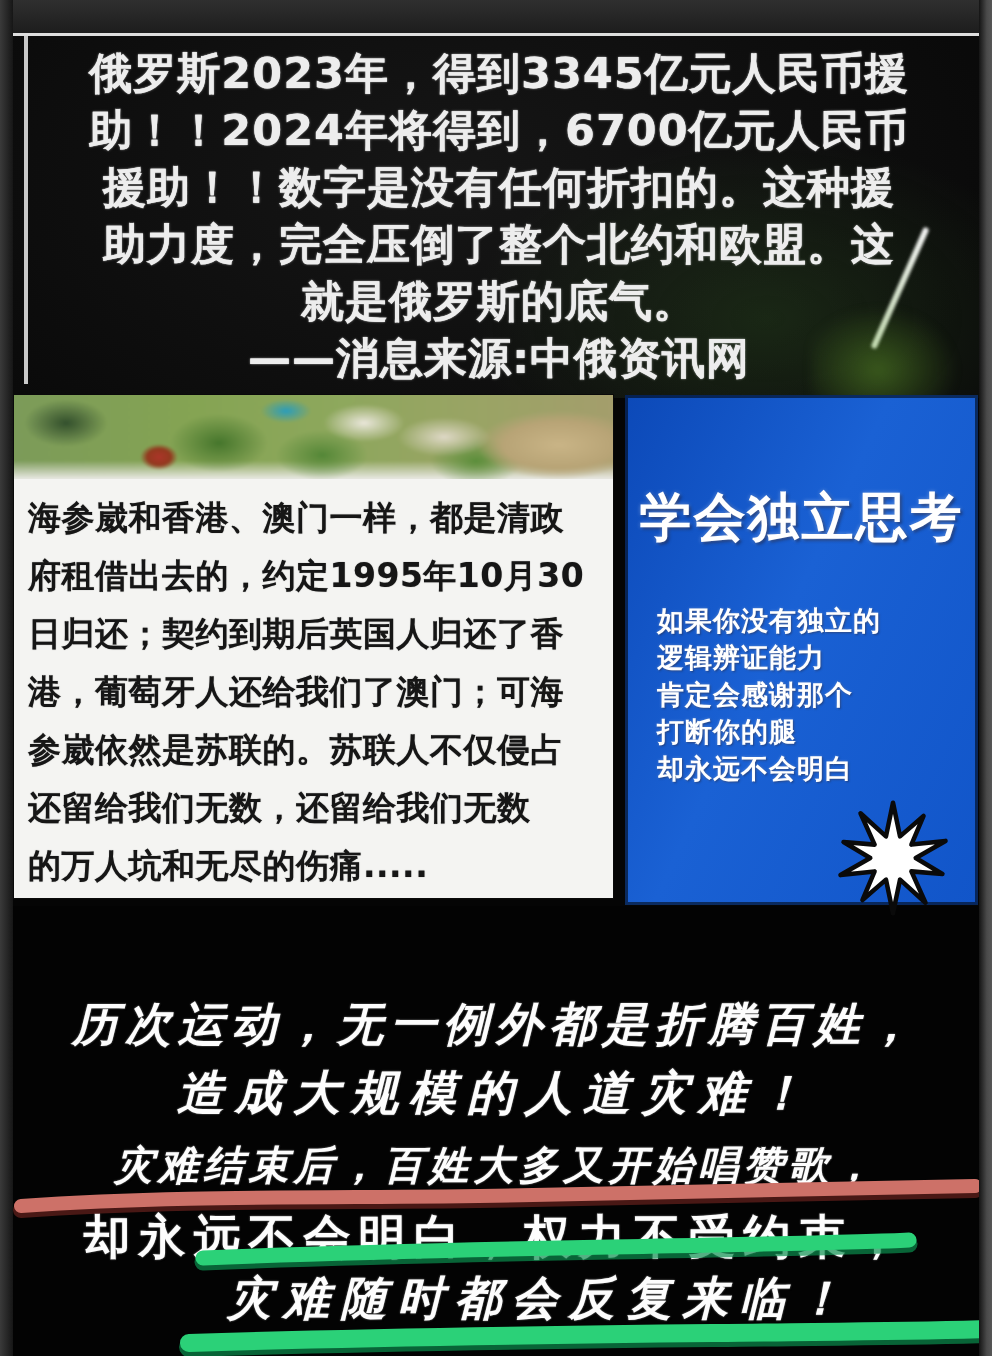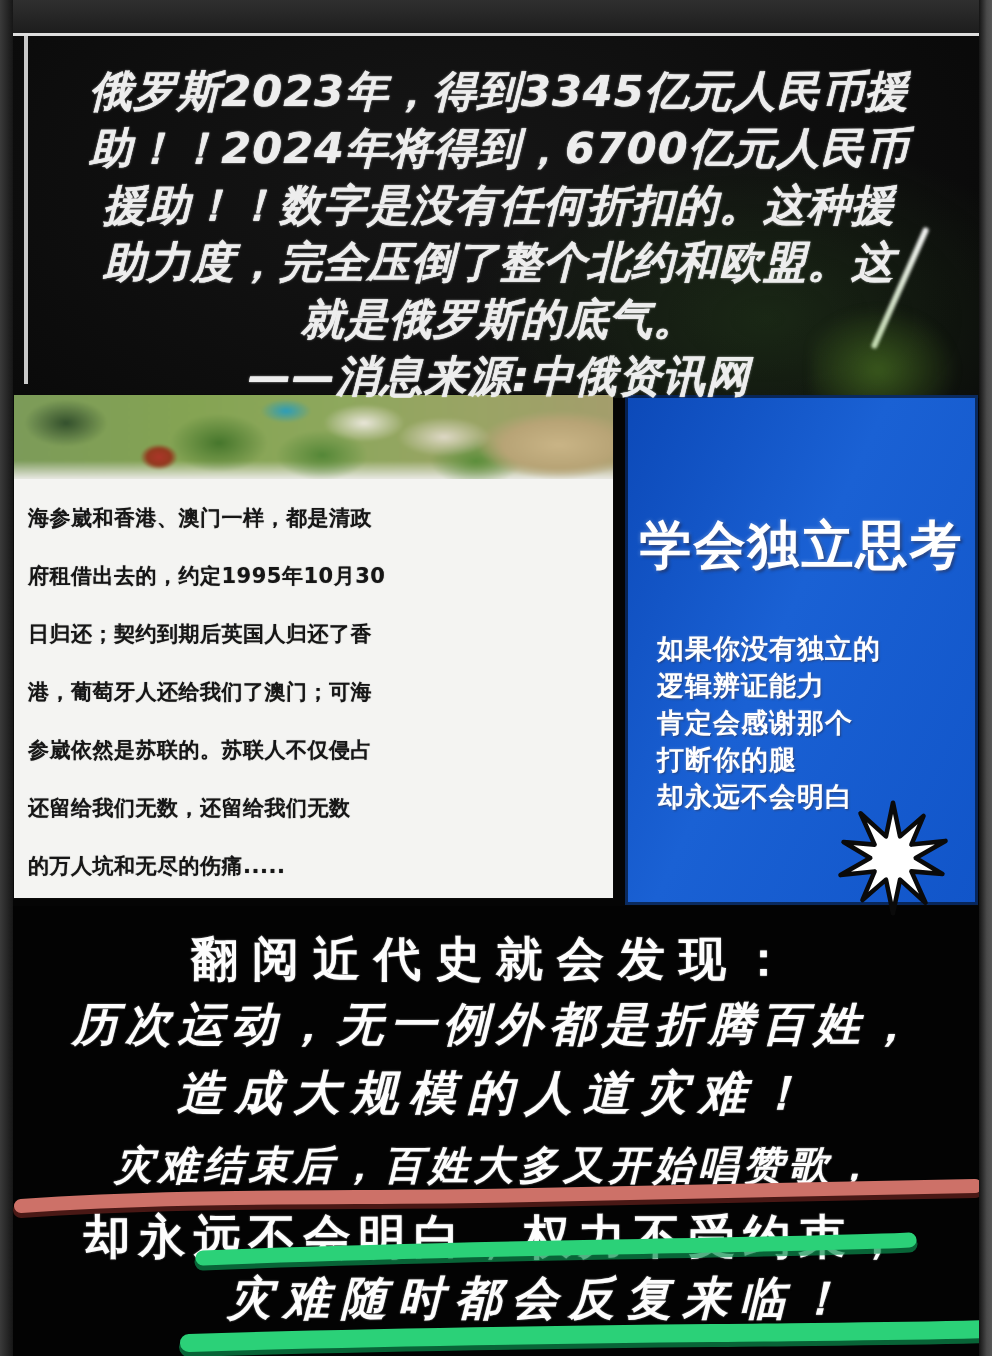--- a/index.html
+++ b/index.html
@@ -19,21 +19,21 @@
   .top-panel{
     position:absolute;left:13px;right:13px;top:33px;height:362px;
     background:
       radial-gradient(ellipse 420px 260px at 78% 78%, rgba(40,70,30,.45), transparent 70%),
       radial-gradient(ellipse 700px 420px at 45% 40%, #161616, #0a0a0a 80%);
     border-top:3px solid rgba(245,245,245,.9);
     overflow:hidden;
   }
   .top-panel::before{content:"";position:absolute;left:11px;top:0;width:4px;height:96%;
     background:rgba(235,235,235,.85);filter:blur(.5px);}
-  .top-text{position:relative;padding:27px 34px 0 40px;z-index:2;font-style:italic;}
+  .top-text{position:relative;padding:9px 34px 0 40px;z-index:2;}
   .top-line{
     text-align:center;color:#ededed;font-weight:bold;font-size:43px;line-height:57px;
     letter-spacing:1px;white-space:nowrap;
     text-shadow:0 0 3px rgba(255,255,255,.35), 0 0 1px #fff;
   }
   .glare-streak{position:absolute;right:76px;top:186px;width:6px;height:132px;
     background:linear-gradient(180deg,rgba(255,255,255,.95),rgba(230,255,210,.8));
     transform:rotate(24deg);filter:blur(1.5px);border-radius:4px;z-index:1;}
   .glare-glow{position:absolute;right:18px;top:268px;width:150px;height:120px;
     background:radial-gradient(ellipse at 45% 55%, rgba(90,140,40,.55), transparent 68%);
@@ -53,29 +53,29 @@
       radial-gradient(ellipse 60px 34px at 52px 28px, #34502e 0%, transparent 70%),
       radial-gradient(ellipse 70px 42px at 205px 48px, #47752f 0%, transparent 70%),
       radial-gradient(ellipse 66px 36px at 308px 60px, #56863a 0%, transparent 70%),
       radial-gradient(ellipse 64px 34px at 462px 66px, #5d8d3e 0%, transparent 72%),
       linear-gradient(to top, #e9e9e4 0%, rgba(233,233,228,0) 22%),
       linear-gradient(90deg,#7d9a5c,#86a356 30%,#8fa760 55%,#9aa468 78%,#a49e6e 100%);
     filter:saturate(1.05);
   }
   .photo-strip::after{content:"";position:absolute;inset:0;backdrop-filter:blur(1px);}
   .left-text{padding:10px 10px 0 14px;}
-  .left-line{color:#161616;font-weight:bold;font-size:21px;line-height:58px;
+  .left-line{color:#161616;font-weight:bold;font-size:33px;line-height:58px;
     letter-spacing:.5px;white-space:nowrap;
     text-shadow:0 0 1px rgba(0,0,0,.5);}
 
   .blue-card{position:absolute;left:612px;right:1px;top:0;height:510px;
     background:linear-gradient(115deg,#0c49b8 0%,#1револ 0%,#1a61d4 45%,#1155c9 100%);
     background:linear-gradient(115deg,#0c49b8 0%,#1a61d4 45%,#1155c9 100%);
     box-shadow:inset 0 0 0 3px rgba(0,0,0,.55);}
-  .blue-title{margin-top:116px;text-align:center;color:#fff;font-weight:bold;
+  .blue-title{margin-top:88px;text-align:center;color:#fff;font-weight:bold;
     font-size:52px;letter-spacing:2px;white-space:nowrap;
     text-shadow:0 0 4px rgba(255,255,255,.35), 2px 2px 3px rgba(0,0,30,.5);}
   .blue-body{margin-top:50px;padding-left:32px;font-family:Liberation Serif, serif;}
   .blue-line{color:#fff;font-weight:bold;font-size:27px;line-height:37px;
     letter-spacing:1px;white-space:nowrap;
     text-shadow:0 0 3px rgba(255,255,255,.3), 1px 1px 2px rgba(0,0,30,.5);}
   .starburst{position:absolute;left:812px;top:398px;width:136px;height:130px;z-index:5;}
 
   
   .bottom-panel{position:absolute;left:13px;right:13px;top:906px;height:450px;
@@ -136,21 +136,20 @@
         <div class="blue-line">却永远不会明白</div>
       </div>
     </div>
 
     <svg class="starburst" viewBox="0 0 200 200">
       <polygon points="100,15 110.8,66.7 147,35.3 128.3,79.4 180.8,73.7 135,100 176,124.7 128.3,120.6 150,168.8 110.8,133.3 100,185 89.2,133.3 53,164.7 71.7,120.6 19.2,126.3 65,100 23.9,75.3 71.7,79.4 50,31.2 89.2,66.7" fill="#ffffff" stroke="#0a0a0a" stroke-width="7" stroke-linejoin="round"></polygon>
     </svg>
   </div>
 
   <div class="bottom-panel">
-    <div class="cal-line cl1">翻阅近代史就会发现：</div>
     <div class="cal-line cl2">历次运动，无一例外都是折腾百姓，</div>
     <div class="cal-line cl3">造成大规模的人道灾难！</div>
     <div class="cal-line cl4">灾难结束后，百姓大多又开始唱赞歌，</div>
     <div class="cal-line cl5">却永远不会明白，权力不受约束，</div>
     <div class="cal-line cl6">灾难随时都会反复来临！</div>
 
     <svg class="underlines" viewBox="0 0 966 450">
 
       <path d="M 8 304 C 180 292 350 297 520 293 C 700 289 880 287 962 284" fill="none" stroke="#6e241e" stroke-width="16" stroke-linecap="round" opacity="0.65"></path>
       <path d="M 8 300 C 180 288 350 293 520 289 C 700 285 880 283 962 280" fill="none" stroke="#cd7168" stroke-width="14" stroke-linecap="round"></path>

